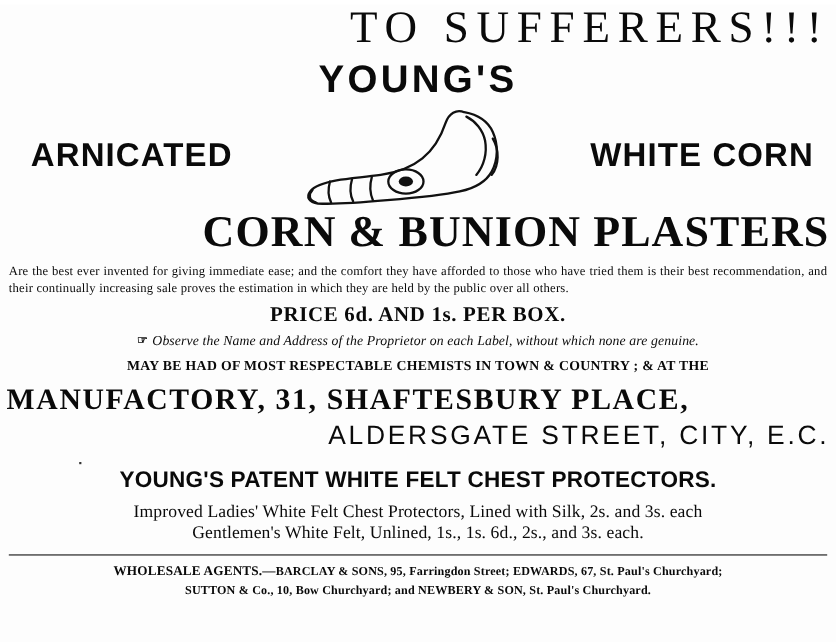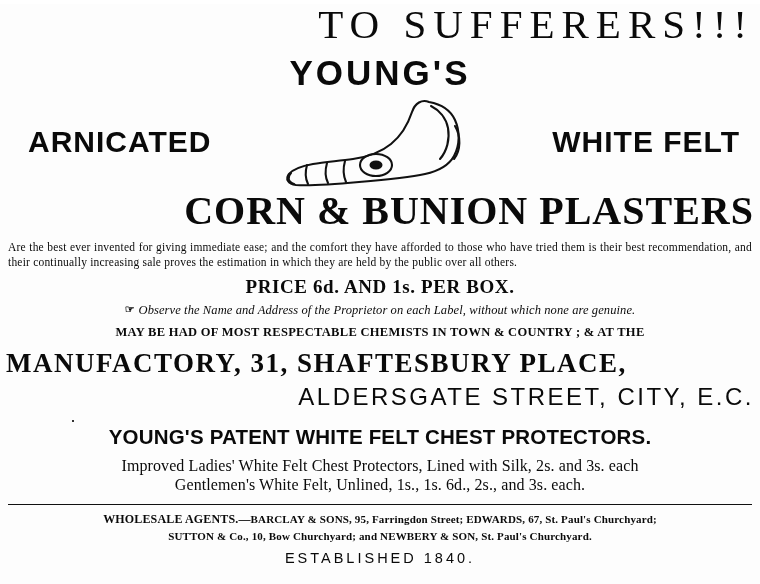--- a/index.html
+++ b/index.html
@@ -241,21 +241,21 @@
           <path d="M66 65 C64 72 64 79 67 86"></path>
 
           <path d="M12 77 C8 81 9 86 15 88"></path>
 
           <ellipse cx="97" cy="69" rx="16" ry="11"></ellipse>
           <ellipse cx="97" cy="69" rx="6.5" ry="4.6" fill="#111" stroke="none"></ellipse>
         </g>
       </svg>
     </div>
 
-    <div class="word-whitefelt">WHITE FELT</div>
+    <div class="word-whitefelt">WHITE CORN</div>
   </div>
 
   <div class="line-corn">CORN &amp; BUNION PLASTERS</div>
 
   <div class="para">Are the best ever invented for giving immediate ease; and the comfort they have afforded to those who have tried them is their best recommendation, and their continually increasing sale proves the estimation in which they are held by the public over all others.</div>
 
   <div class="line-price">PRICE 6d. AND 1s. PER BOX.</div>
 
   <div class="line-observe">
     <span class="hand-icon">☞</span><span>Observe the Name and Address of the Proprietor on each Label, without which none are genuine.</span>
@@ -272,16 +272,15 @@
 
   <hr class="rule">
 
   <div class="line-wholesale">
     <span>WHOLESALE AGENTS.</span><span>—</span><span class="sm">BARCLAY &amp; SONS, 95, Farringdon Street; EDWARDS, 67, St. Paul's Churchyard;</span>
   </div>
   <div class="line-sutton">
     <span class="sm">SUTTON &amp; Co., 10, Bow Churchyard; and NEWBERY &amp; SON, St. Paul's Churchyard.</span>
   </div>
 
-  <div class="line-established">ESTABLISHED 1840.</div>
 
   <div class="stray-dot"></div>
 </div>
 
 </body></html>

